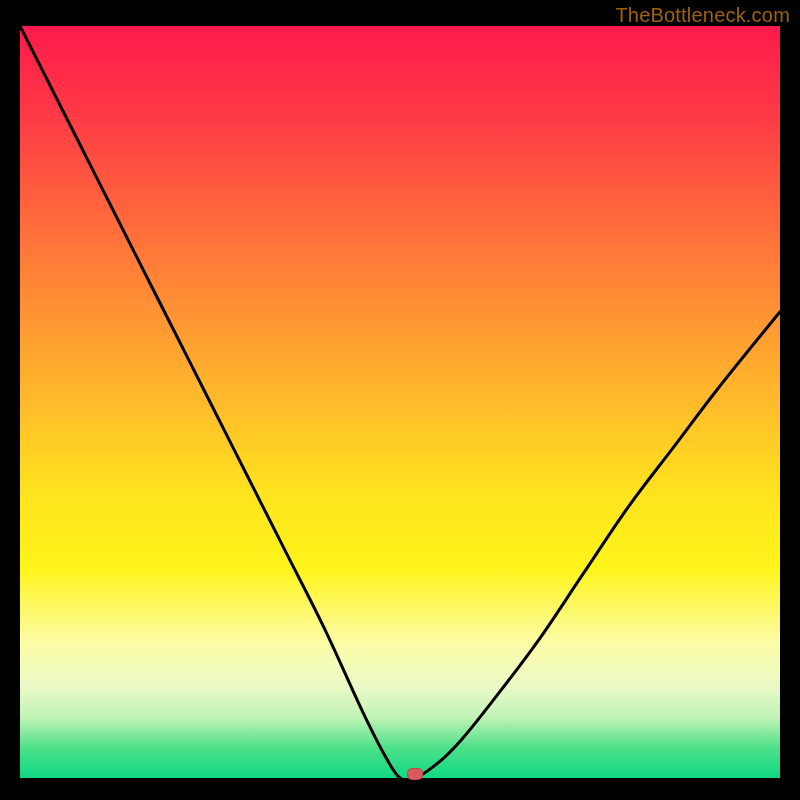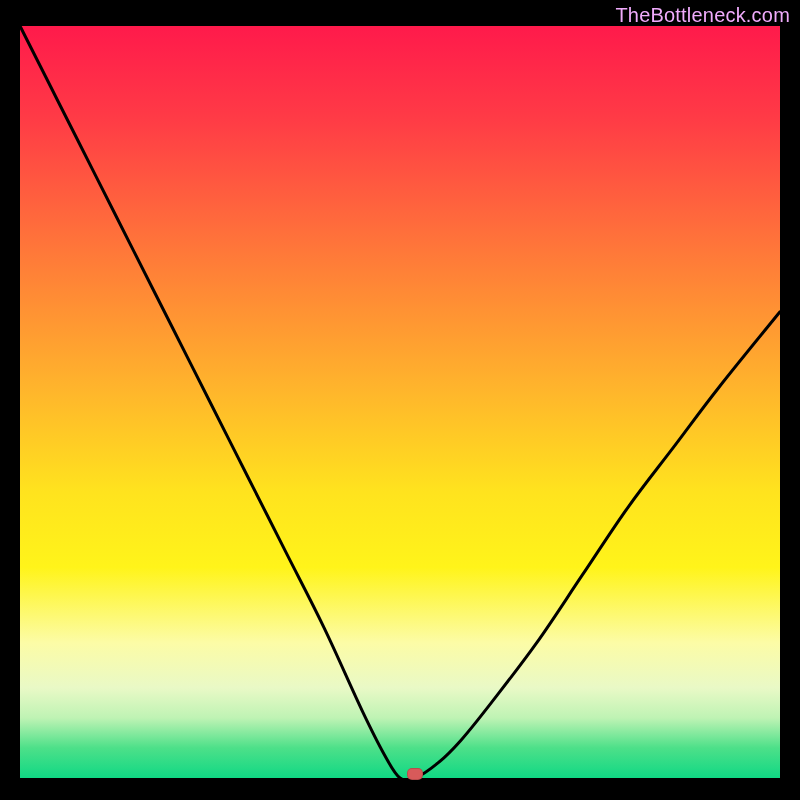--- a/index.html
+++ b/index.html
@@ -8,21 +8,21 @@
     width: 800px;
     height: 800px;
     background: #000;
     font-family: Arial, Helvetica, sans-serif;
     position: relative;
   }
   .watermark {
     position: absolute;
     top: 4px;
     right: 10px;
-    color: #f0abfc;
+    color: #a16207;
     font-size: 20px;
     font-weight: 500;
     z-index: 10;
     letter-spacing: 0.2px;
   }
   .plot-area {
     position: absolute;
     left: 20px;
     top: 26px;
     width: 760px;

